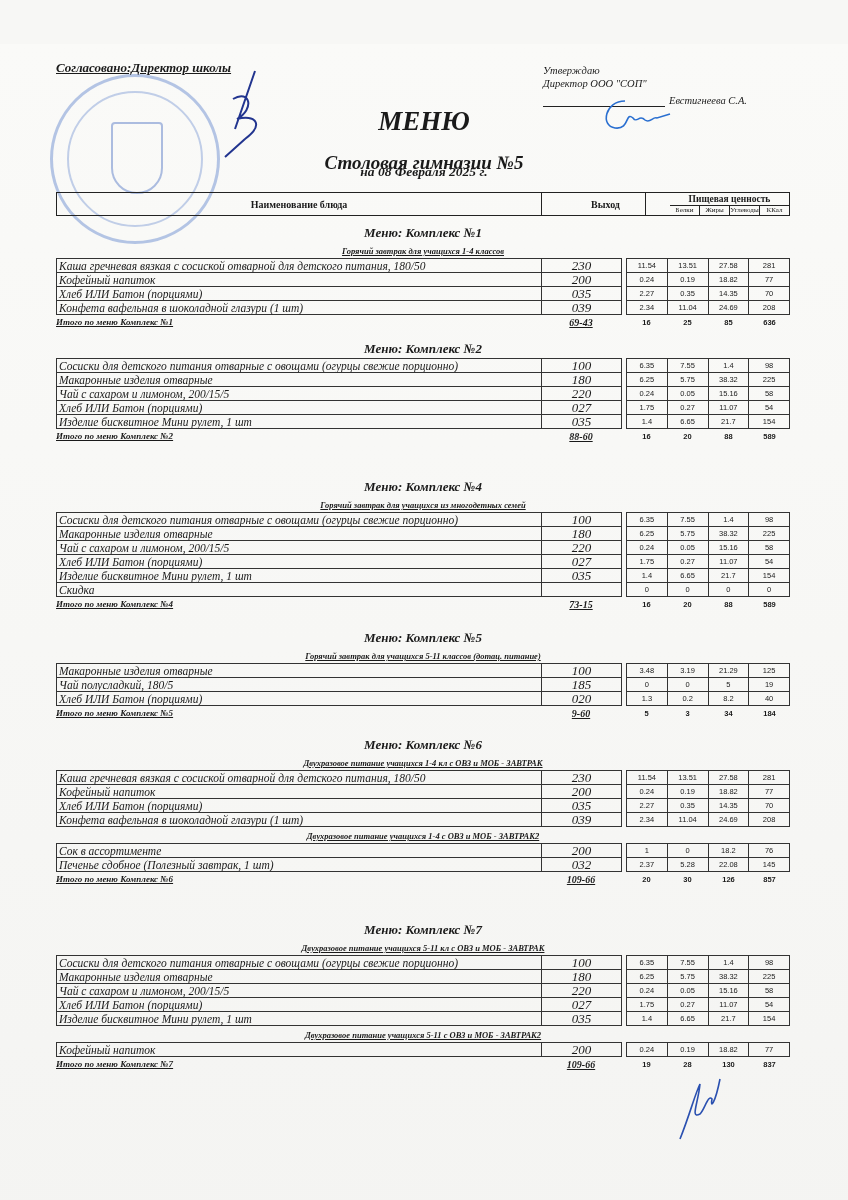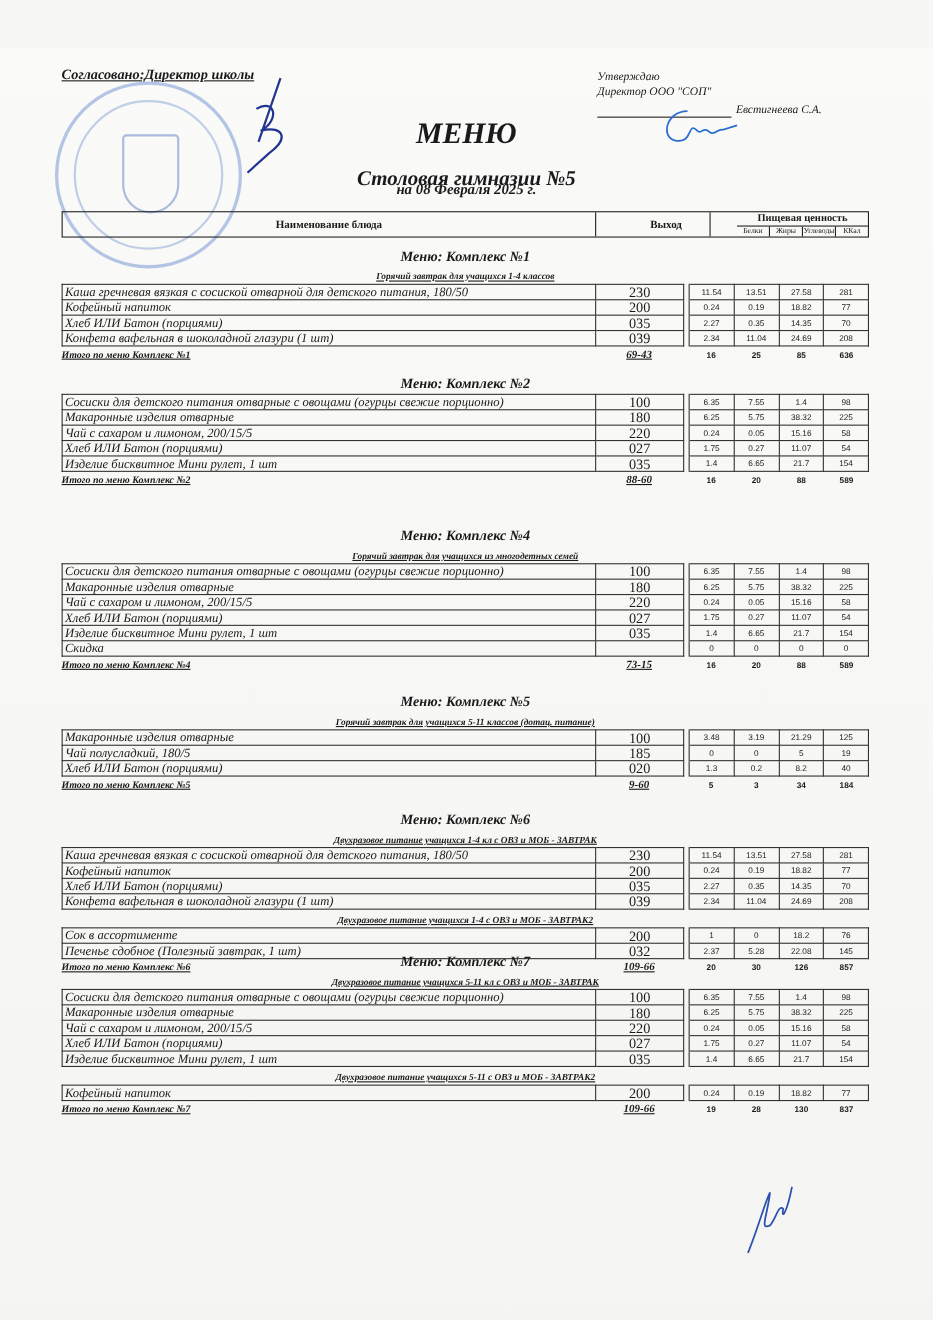--- a/index.html
+++ b/index.html
@@ -33,21 +33,21 @@
   .hdr .c-nut .sub { flex: 1; display: flex; font-size: 7px; }
   .hdr .c-nut .sub span { flex: 1; text-align: center; border-right: 1px solid #222; line-height: 9px; }
   .hdr .c-nut .sub span:last-child { border-right: none; }
 
   .section { position: absolute; left: 56px; width: 734px; }
   .section .menu-title { text-align: center; font-size: 13px; font-style: italic; font-weight: bold; height: 18px; line-height: 18px; }
   .section .sub-title { text-align: center; font-size: 8.5px; font-style: italic; font-weight: bold; text-decoration: underline; height: 14px; line-height: 14px; margin-top: 2px; }
   .section table { width: 734px; border-collapse: collapse; table-layout: fixed; }
   .section td { height: 14px; border: 1px solid #333; font-size: 11.5px; line-height: 12px; padding: 0 2px; white-space: nowrap; overflow: hidden; }
   .section td.name { width: 485px; font-style: italic; }
-  .section td.out { width: 80px; text-align: center; font-size: 13px; }
+  .section td.out { width: 80px; text-align: center; font-style: italic; font-size: 13px; }
   .section td.gap { width: 5px; border-top: none; border-bottom: none; }
   .section td.num { font-family: "Liberation Sans", sans-serif; font-size: 7.5px; text-align: center; }
   .section .total { display: flex; height: 14px; align-items: center; }
   .section .total .tl { width: 485px; font-size: 9px; font-style: italic; font-weight: bold; text-decoration: underline; }
   .section .total .to { width: 80px; text-align: center; font-size: 10px; font-style: italic; font-weight: bold; text-decoration: underline; }
   .section .total .tn { flex: 1; display: flex; margin-left: 5px; }
   .section .total .tn span { flex: 1; text-align: center; font-family: "Liberation Sans", sans-serif; font-size: 7.5px; font-weight: bold; }
 
   .footer { position: absolute; left: 560px; top: 1050px; font-size: 10px; font-style: italic; }
   .footer .row { display: flex; align-items: flex-end; height: 20px; }
@@ -457,21 +457,21 @@
           <span class="tl">Итого по меню Комплекс №6</span>
           <span class="to">109-66</span>
           <span class="tn">
             <span>20</span>
             <span>30</span>
             <span>126</span>
             <span>857</span>
           </span>
         </div>
       </div>
-      <div class="section" style="top: 821px;">
+      <div class="section" style="top: 877px;">
         <div class="menu-title">Меню: Комплекс №7</div>
         <div class="sub-title">Двухразовое питание учащихся 5-11 кл с  ОВЗ и МОБ - ЗАВТРАК</div>
         <table>
           <colgroup>
             <col style="width:485px">
             <col style="width:80px">
             <col style="width:5px">
             <col>
             <col>
             <col>

